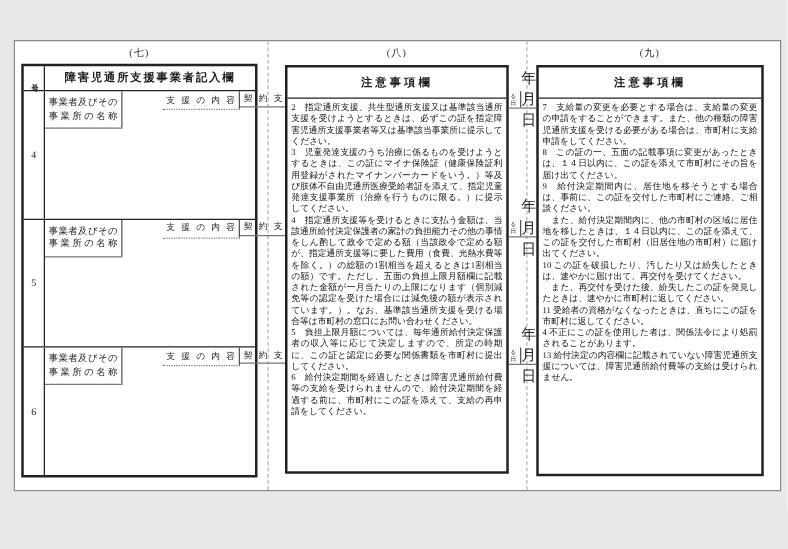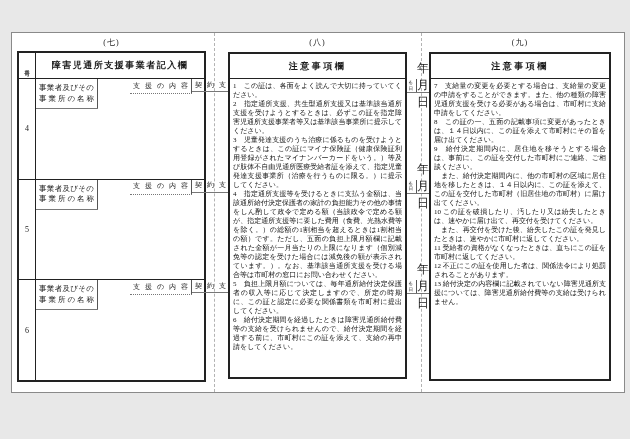--- a/index.html
+++ b/index.html
@@ -43,21 +43,21 @@
   .p7table {
     position: absolute;
     left: 5px; top: 18px;
     width: 189px; height: 331px;
     border: 2px solid #222;
     display: flex;
     flex-direction: column;
     background: #fff;
   }
   .thead {
-    height: 26px;
+    height: 20px;
     display: flex;
     border-bottom: 1.5px solid #222;
     flex: none;
   }
   .no-col {
     width: 17px;
     flex: none;
     border-right: 1px solid #222;
     display: flex;
     align-items: center;
@@ -307,37 +307,36 @@
           <div class="val"></div>
         </div>
       </div>
     </div>
   </div>
 
   <div class="page-label pl8">(八)</div>
   <div class="notesbox nb8">
     <div class="notes-head">注意事項欄</div>
     <div class="notes-body">
-      <p>1　この証は、各面をよく読んで大切に持っていてください。</p>
       <p>2　指定通所支援、共生型通所支援又は基準該当通所支援を受けようとするときは、必ずこの証を指定障害児通所支援事業者等又は基準該当事業所に提示してください。</p>
       <p>3　児童発達支援のうち治療に係るものを受けようとするときは、この証にマイナ保険証（健康保険証利用登録がされたマイナンバーカードをいう。）等及び肢体不自由児通所医療受給者証を添えて、指定児童発達支援事業所（治療を行うものに限る。）に提示してください。</p>
       <p>4　指定通所支援等を受けるときに支払う金額は、当該通所給付決定保護者の家計の負担能力その他の事情をしん酌して政令で定める額（当該政令で定める額が、指定通所支援等に要した費用（食費、光熱水費等を除く。）の総額の1割相当を超えるときは1割相当の額）です。ただし、五面の負担上限月額欄に記載された金額が一月当たりの上限になります（個別減免等の認定を受けた場合には減免後の額が表示されています。）。なお、基準該当通所支援を受ける場合等は市町村の窓口にお問い合わせください。</p>
       <p>5　負担上限月額については、毎年通所給付決定保護者の収入等に応じて決定しますので、所定の時期に、この証と認定に必要な関係書類を市町村に提出してください。</p>
       <p>6　給付決定期間を経過したときは障害児通所給付費等の支給を受けられませんので、給付決定期間を経過する前に、市町村にこの証を添えて、支給の再申請をしてください。</p>
     </div>
   </div>
 
   <div class="page-label pl9">(九)</div>
   <div class="notesbox nb9">
     <div class="notes-head">注意事項欄</div>
     <div class="notes-body">
       <p>7　支給量の変更を必要とする場合は、支給量の変更の申請をすることができます。また、他の種類の障害児通所支援を受ける必要がある場合は、市町村に支給申請をしてください。</p>
       <p>8　この証の一、五面の記載事項に変更があったときは、１４日以内に、この証を添えて市町村にその旨を届け出てください。</p>
       <p>9　給付決定期間内に、居住地を移そうとする場合は、事前に、この証を交付した市町村にご連絡、ご相談ください。</p>
       <p>　また、給付決定期間内に、他の市町村の区域に居住地を移したときは、１４日以内に、この証を添えて、この証を交付した市町村（旧居住地の市町村）に届け出てください。</p>
       <p>10 この証を破損したり、汚したり又は紛失したときは、速やかに届け出て、再交付を受けてください。</p>
       <p>　また、再交付を受けた後、紛失したこの証を発見したときは、速やかに市町村に返してください。</p>
       <p>11 受給者の資格がなくなったときは、直ちにこの証を市町村に返してください。</p>
-      <p>12 不正にこの証を使用した者は、関係法令により処罰されることがあります。</p>
+      <p>4 不正にこの証を使用した者は、関係法令により処罰されることがあります。</p>
       <p>13 給付決定の内容欄に記載されていない障害児通所支援については、障害児通所給付費等の支給は受けられません。</p>
     </div>
   </div>
 </div>
 
 </body></html>

